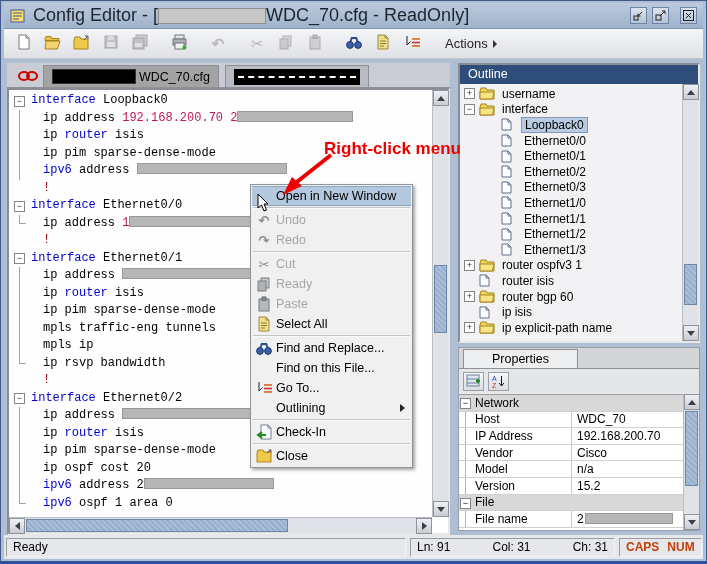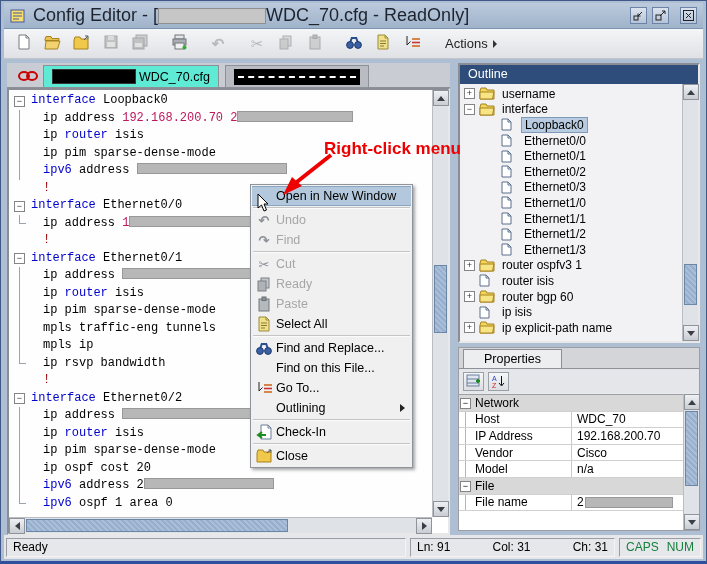--- a/index.html
+++ b/index.html
@@ -34,21 +34,21 @@
   .actions { margin-left:16px; font-size:13px; color:#222; display:flex; align-items:center; gap:5px; }
   .actions .arr { width:0; height:0; border-left:4px solid #333; border-top:4px solid transparent;
                   border-bottom:4px solid transparent; }
 
   
   .editor-pane { position:absolute; left:6px; top:62px; width:443px; height:472px; }
   .tabbar { position:absolute; left:0; top:0; right:0; height:25px; display:flex;
             align-items:flex-end; background:#c9ccd2; border-bottom:1px solid #8d9097; }
   .link-icon { width:22px; height:14px; margin:0 4px 4px 10px; flex:0 0 auto; }
   .tab { height:22px; display:flex; align-items:center; padding:0 8px; font-size:12.5px; }
-  .tab.active { background:#5eead4; border:1px solid #8d9097; border-bottom:none; }
+  .tab.active { background:#a3a3a3; border:1px solid #8d9097; border-bottom:none; }
   .tab.dark { margin-left:6px; background:#b9bcc2; border:1px solid #8d9097; border-bottom:none; }
   .redact-tab { display:inline-block; width:84px; height:15px; background:#000;
                 border:1px solid #333; margin-right:3px; }
   .redact-tab2 { display:inline-block; width:126px; height:16px; background:#000;
                  position:relative; }
   .redact-tab2:before { content:""; position:absolute; left:4px; right:4px; top:7px;
                         border-top:2px dashed #fff; }
 
   .editor-frame { position:absolute; left:0; top:25px; right:0; bottom:0;
                   border:2px solid; border-color:#8a8d93 #e8e8e8 #e8e8e8 #8a8d93; background:#fff; }
@@ -101,21 +101,21 @@
   .tlabel { padding:0 3px; white-space:nowrap; }
   .tlabel.sel { background:#b9cbe0; border:1px solid #7f9ab8; }
   .depth1 { padding-left:22px; }
   .oscroll { position:absolute; top:19px; right:0; width:16px; bottom:0; background:#dfe2e6;
              border-left:1px solid #b9bcc0; }
 
   .props-panel { position:absolute; left:457px; top:346px; right:6px; bottom:30px;
                  border:1px solid #9b9ea4; background:#e9eaec; }
   .ptabrow { height:21px; display:flex; align-items:flex-end; background:#d3d5d9;
              border-bottom:1px solid #8d9097; }
-  .ptab { height:19px; margin-left:4px; padding:0 20px; background:#eceef0;
+  .ptab { height:19px; margin-left:4px; padding:0 28px; background:#eceef0;
           border:1px solid #8d9097; border-bottom:none; display:flex; align-items:center;
           font-size:12.5px; }
   .ptoolbar { height:24px; display:flex; align-items:center; padding-left:4px; gap:4px;
               background:#e4e6e9; }
   .pbtn { width:21px; height:19px; border:1px solid #9aa0a8; background:linear-gradient(#f6f7f8,#dcdee2);
           display:flex; align-items:center; justify-content:center; }
   .grid { position:absolute; left:0; top:46px; right:16px; bottom:0; background:#fff;
           border-top:1px solid #9b9ea4; overflow:hidden; }
   .grow { height:16.6px; display:flex; border-bottom:1px solid #d0d0d0; font-size:12px;
           align-items:center; }
@@ -130,21 +130,21 @@
   .pscroll { position:absolute; top:46px; right:0; width:16px; bottom:0; background:#dfe2e6;
              border-left:1px solid #b9bcc0; }
 
   
   .statusbar { position:absolute; left:3px; right:3px; bottom:2px; height:24px;
                background:#e5e7ea; display:flex; align-items:center; padding:0 2px; gap:4px; }
   .spanel { height:19px; border:1px solid; border-color:#9a9da3 #f4f4f4 #f4f4f4 #9a9da3;
             display:flex; align-items:center; padding:4px 6px; font-size:12px; }
   .sp-ready { flex:0 0 400px; }
   .sp-pos { flex:0 0 205px; justify-content:space-between; }
-  .sp-locks { flex:0 0 80px; justify-content:center; gap:8px; color:#15803d; font-weight:normal;text-align:center; }
+  .sp-locks { flex:0 0 80px; justify-content:center; gap:8px; color:#c2410c; font-weight:bold;text-align:center; }
 
   
   .ctx-menu { position:absolute; left:249px; top:183px; width:163px; background:#f0f0f1;
               border:1px solid #8f939a; box-shadow:2px 2px 3px rgba(60,60,60,.45); z-index:30;
               padding:1px; }
   .menu-item { height:20px; display:flex; align-items:center; font-size:12.5px; position:relative; }
   .mi-icon { flex:0 0 24px; display:flex; align-items:center; justify-content:center; }
   .mi-icon .uni { font-size:13px; color:#9a9a9a; }
   .menu-item.hl { background:#b3c8dd; border-top:1px solid #8aa5c0; border-bottom:1px solid #8aa5c0; }
   .menu-item.dis { color:#a6a6a6; }
@@ -538,20 +538,27 @@
           <span class="gname">Vendor</span>
           <span class="gval">Cisco</span>
         </div>
         <div class="grow">
           <span class="grail">
             <span class="vline"></span>
           </span>
           <span class="gname">Model</span>
           <span class="gval">n/a</span>
         </div>
+        <div class="grow">
+          <span class="grail">
+            <span class="vline"></span>
+          </span>
+          <span class="gname">Version</span>
+          <span class="gval">15.2</span>
+        </div>
         <div class="grow cat">
           <span class="grail">
             <span class="gexp">−</span>
           </span>
           <span class="gname" style="border-right: none; flex: 1 1 0%;">File</span>
         </div>
         <div class="grow">
           <span class="grail">
             <span class="vline"></span>
           </span>
@@ -595,21 +602,21 @@
       <div class="menu-item dis">
         <span class="mi-icon">
           <span class="uni" style="color:#8d9298;font-weight:bold;">↶</span>
         </span>
         <span>Undo</span>
       </div>
       <div class="menu-item dis">
         <span class="mi-icon">
           <span class="uni" style="color:#8d9298;font-weight:bold;">↷</span>
         </span>
-        <span>Find</span>
+        <span>Redo</span>
       </div>
       <div class="menu-sep"></div>
       <div class="menu-item dis">
         <span class="mi-icon">
           <span class="uni" style="color:#8d9298;">✂</span>
         </span>
         <span>Cut</span>
       </div>
       <div class="menu-item dis">
         <span class="mi-icon">

